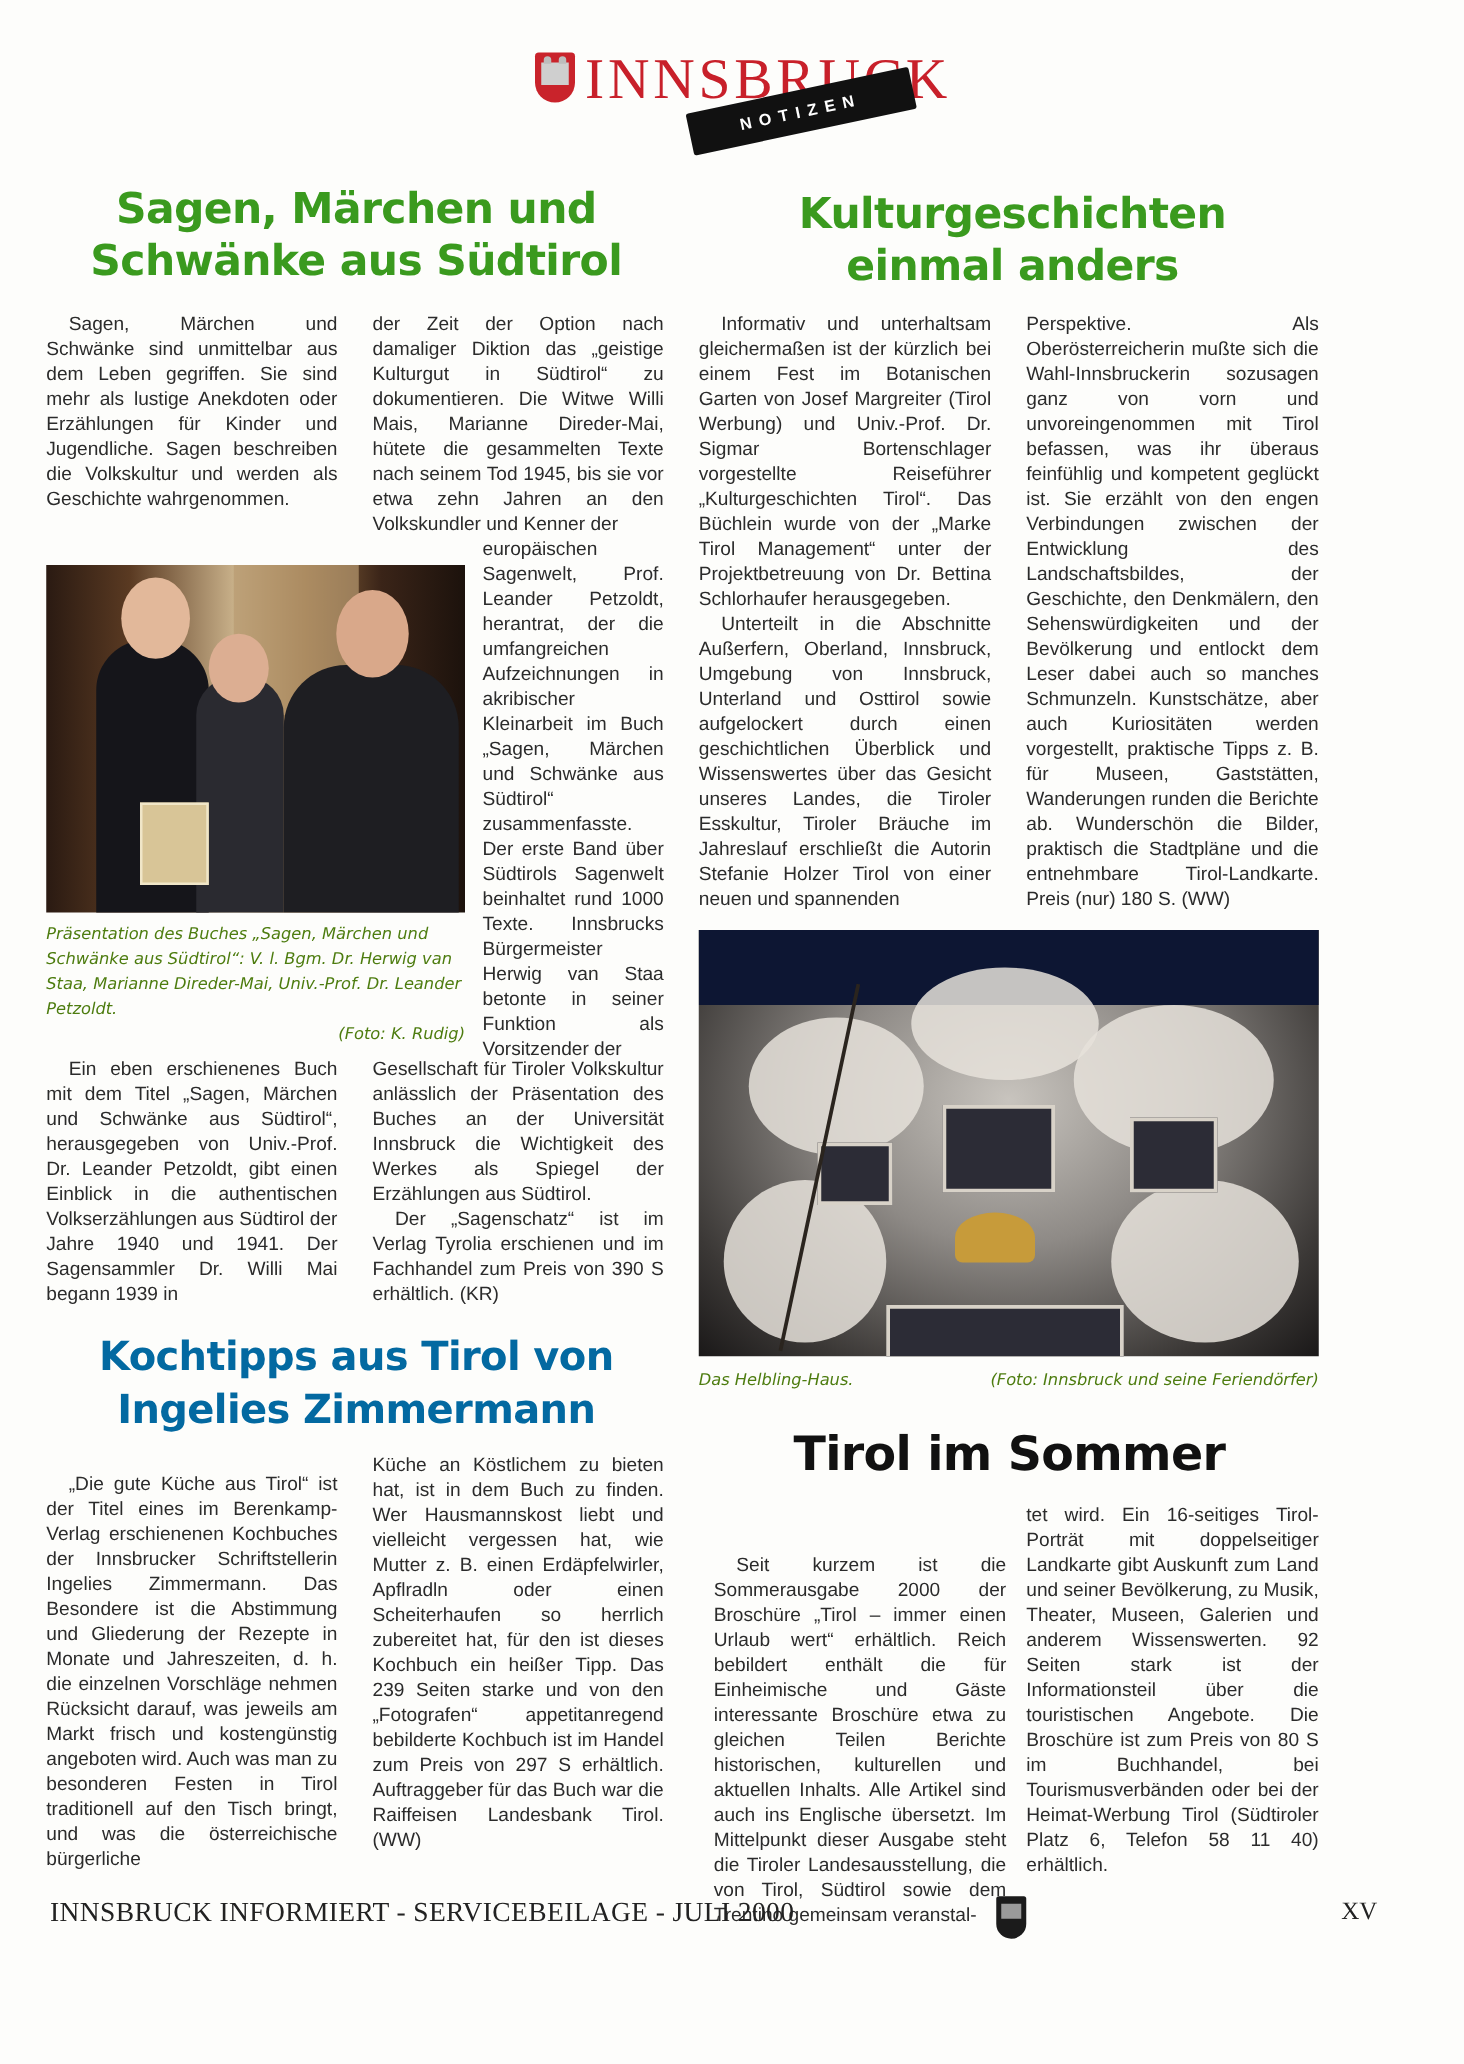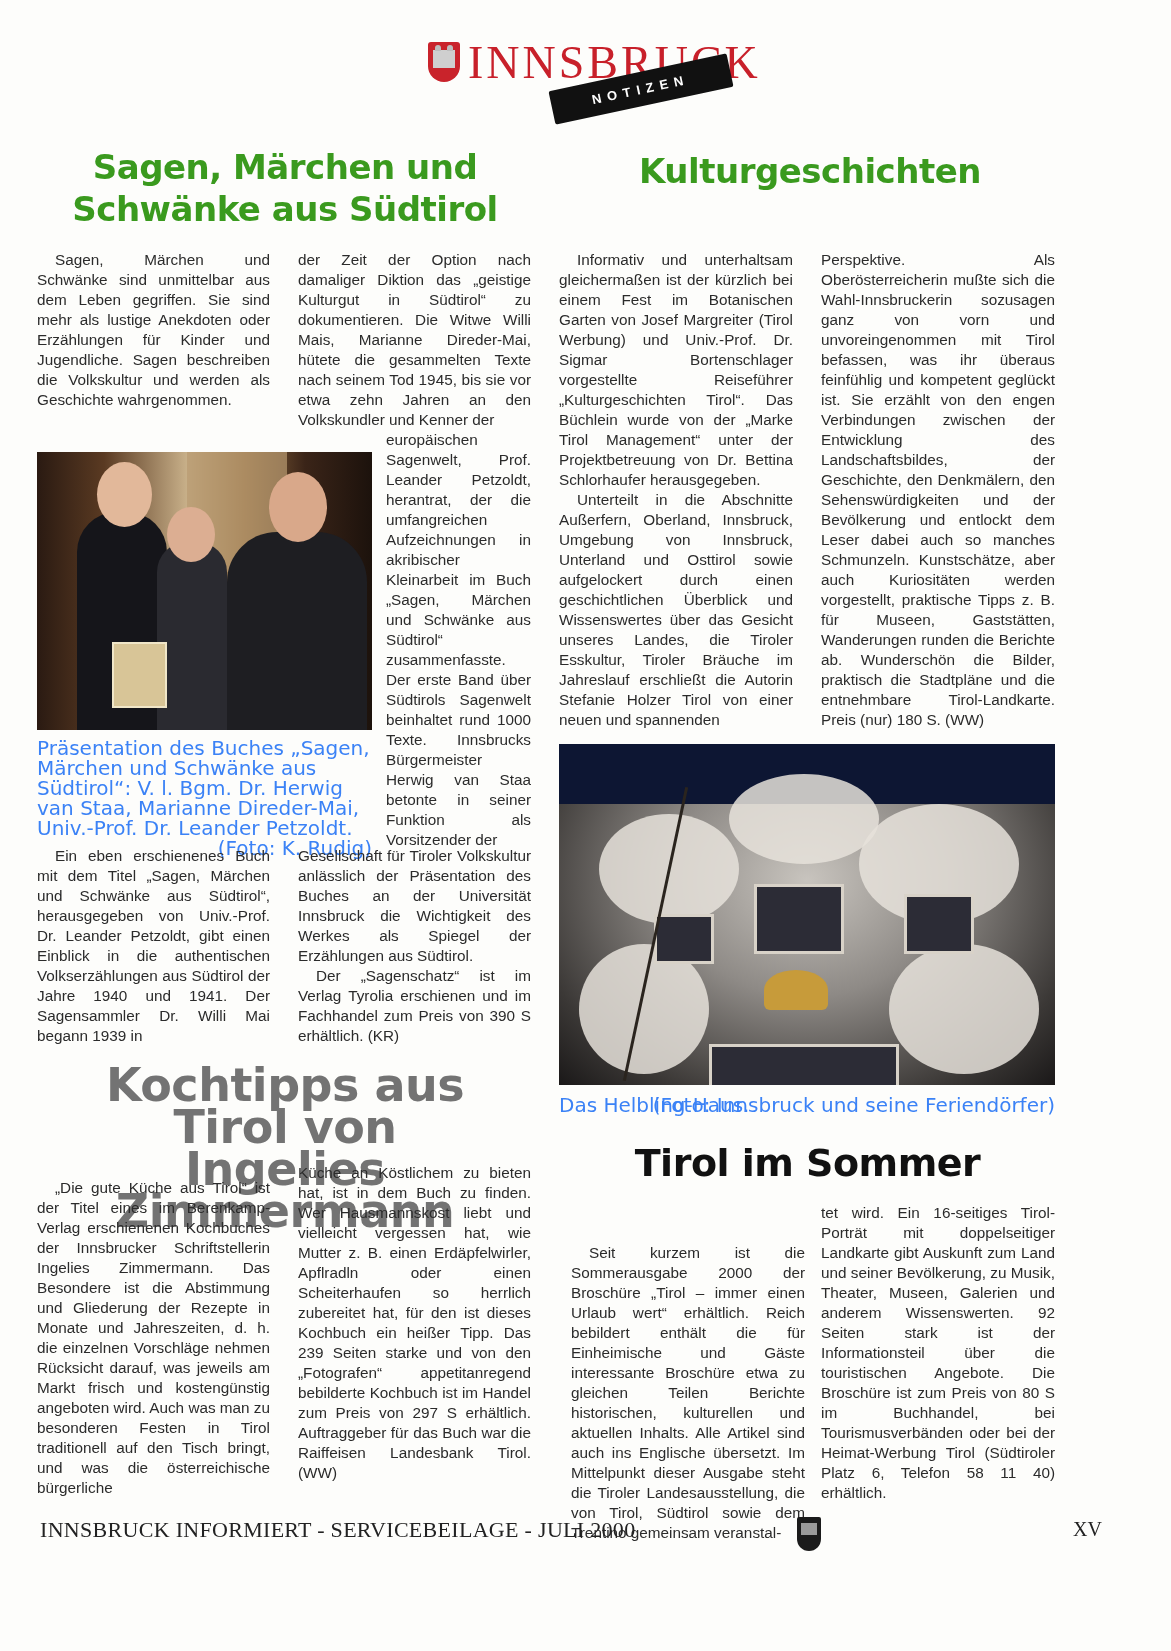--- a/index.html
+++ b/index.html
@@ -12,21 +12,21 @@
   .crest-inner { position: absolute; left: 5px; top: 8px; width: 22px; height: 18px; background: #cfcfcf; }
   .crest-inner::before { content: ""; position: absolute; left: 2px; top: -5px; width: 6px; height: 6px; background: #bdbdbd; border-radius: 3px 3px 0 0; }
   .crest-inner::after { content: ""; position: absolute; right: 2px; top: -5px; width: 6px; height: 6px; background: #bdbdbd; border-radius: 3px 3px 0 0; }
   .mast-title { position: absolute; left: 40px; top: 0; font-family: "Liberation Serif", serif; font-size: 46px; color: #c8202a; letter-spacing: 3px; line-height: 50px; }
   .mast-band { position: absolute; left: 122px; top: 34px; width: 182px; height: 34px; background: #111; transform: rotate(-12deg); border-radius: 2px; }
   .mast-sub { position: absolute; left: 163px; top: 44px; font-size: 13px; font-weight: bold; color: #fff; letter-spacing: 6px; transform: rotate(-12deg); }
 
   
   .headline { position: absolute; text-align: center; font-family: "DejaVu Sans", sans-serif; font-weight: bold; line-height: 42px; letter-spacing: -0.5px; }
   .h-green { color: #3a9a1e; font-size: 34px; }
-  .h-red { color: #737373; font-size: 46px; }
+  .h-red { color: #0369a1; font-size: 32px; }
   .h-black { color: #111; font-size: 38px; }
 
   
   .col { position: absolute; font-size: 15.3px; line-height: 20px; text-align: justify; hyphens: manual; color: #2b2b2b; }
   .col p { text-indent: 0; }
   .col p.ind { text-indent: 18px; }
 
   
   .photo { position: absolute; overflow: hidden; }
   .photo1 { left: 37px; top: 452px; width: 335px; height: 278px; background: linear-gradient(90deg, #2a1a12 0%, #5a3a22 20%, #c9b18a 45%, #8f6a3e 62%, #3a2418 80%, #1c120c 100%); }
@@ -39,21 +39,21 @@
   .p1-head3 { position: absolute; left: 232px; top: 20px; width: 58px; height: 70px; background: #d9a88a; border-radius: 50%; }
   .p1-book { position: absolute; left: 75px; top: 190px; width: 55px; height: 66px; background: #d8c597; border: 2px solid #f0e6c8; }
 
   .photo2 { left: 559px; top: 744px; width: 496px; height: 341px; background: radial-gradient(ellipse at 50% 40%, #c8c4be 0%, #8e8a86 40%, #3b3836 80%, #1a1818 100%); }
   .p2-sky { position: absolute; left: 0; top: 0; width: 496px; height: 60px; background: #0d1633; }
   .p2-orn { position: absolute; border-radius: 50%; background: #e6e2da; opacity: .85; }
   .p2-win { position: absolute; background: #2c2c36; border: 3px solid #d8d2c8; }
   .p2-gold { position: absolute; left: 205px; top: 226px; width: 64px; height: 40px; background: #c79b3a; border-radius: 50% 50% 6px 6px; }
   .p2-line { position: absolute; left: 95px; top: 40px; width: 3px; height: 300px; background: #2a241e; transform: rotate(12deg); }
 
-  .caption { position: absolute; font-family: "DejaVu Sans", sans-serif; font-size: 20px; line-height: 20px; color: #3b82f6; }
+  .caption { position: absolute; font-family: "DejaVu Sans", sans-serif; font-style: italic; font-size: 13px; line-height: 20px; color: #4d7c0f; }
 
   
   .footer-left { position: absolute; left: 40px; top: 1517px; font-family: "Liberation Serif", serif; font-size: 22px; color: #222; letter-spacing: 0.3px; }
   .footer-crest { position: absolute; left: 797px; top: 1517px; width: 24px; height: 34px; background: #1b1b1b; border-radius: 2px 2px 12px 12px; }
   .footer-crest::before { content: ""; position: absolute; left: 4px; top: 6px; width: 16px; height: 12px; background: #9a9a9a; }
   .footer-page { position: absolute; left: 1027px; top: 1518px; font-family: "Liberation Serif", serif; font-size: 20px; color: #222; margin-left: 46px; }
 </style>
 </head>
 <body>
 
@@ -103,20 +103,21 @@
   <p class="ind">Ein eben erschienenes Buch mit dem Titel „Sagen, Märchen und Schwänke aus Südtirol“, herausgegeben von Univ.-Prof. Dr. Leander Petzoldt, gibt einen Einblick in die authentischen Volkserzählungen aus Südtirol der Jahre 1940 und 1941. Der Sagensammler Dr. Willi Mai begann 1939 in</p>
 </div>
 
 <div class="col" style="left:298px; top:846px; width:233px;">
   <p>Gesellschaft für Tiroler Volkskultur anlässlich der Präsentation des Buches an der Universität Innsbruck die Wichtigkeit des Werkes als Spiegel der Erzählungen aus Südtirol.</p>
   <p class="ind">Der „Sagenschatz“ ist im Verlag Tyrolia erschienen und im Fachhandel zum Preis von 390 S erhältlich. (KR)</p>
 </div>
 
 <div class="headline h-green" style="left:600px; top:150px; width:420px;">
   <div>Kulturgeschichten</div>
+  <div>einmal anders</div>
 </div>
 
 <div class="col" style="left:559px; top:250px; width:234px;">
   <p class="ind">Informativ und unterhaltsam gleichermaßen ist der kürzlich bei einem Fest im Botanischen Garten von Josef Margreiter (Tirol Werbung) und Univ.-Prof. Dr. Sigmar Bortenschlager vorgestellte Reiseführer „Kulturgeschichten Tirol“. Das Büchlein wurde von der „Marke Tirol Management“ unter der Projektbetreuung von Dr. Bettina Schlorhaufer herausgegeben.</p>
   <p class="ind">Unterteilt in die Abschnitte Außerfern, Oberland, Innsbruck, Umgebung von Innsbruck, Unterland und Osttirol sowie aufgelockert durch einen geschichtlichen Überblick und Wissenswertes über das Gesicht unseres Landes, die Tiroler Esskultur, Tiroler Bräuche im Jahreslauf erschließt die Autorin Stefanie Holzer Tirol von einer neuen und spannenden</p>
 </div>
 
 <div class="col" style="left:821px; top:250px; width:234px;">
   <p>Perspektive. Als Oberösterreicherin mußte sich die Wahl-Innsbruckerin sozusagen ganz von vorn und unvoreingenommen mit Tirol befassen, was ihr überaus feinfühlig und kompetent geglückt ist. Sie erzählt von den engen Verbindungen zwischen der Entwicklung des Landschaftsbildes, der Geschichte, den Denkmälern, den Sehenswürdigkeiten und der Bevölkerung und entlockt dem Leser dabei auch so manches Schmunzeln. Kunstschätze, aber auch Kuriositäten werden vorgestellt, praktische Tipps z. B. für Museen, Gaststätten, Wanderungen runden die Berichte ab. Wunderschön die Bilder, praktisch die Stadtpläne und die entnehmbare Tirol-Landkarte. Preis (nur) 180 S. (WW)</p>
 </div>

